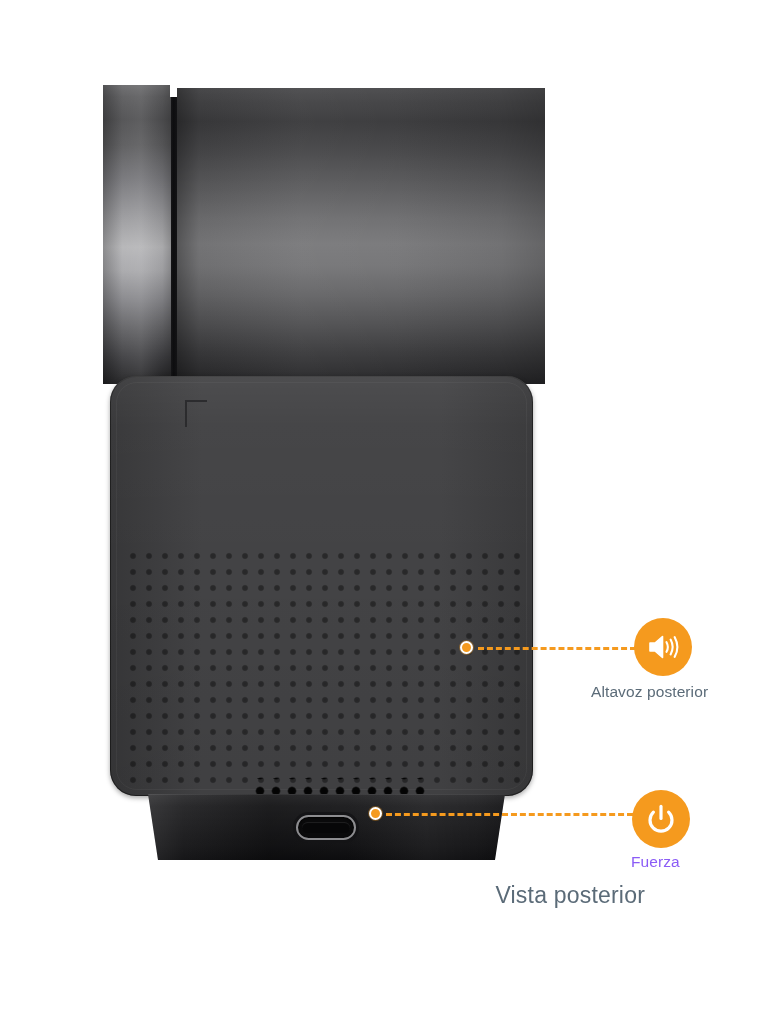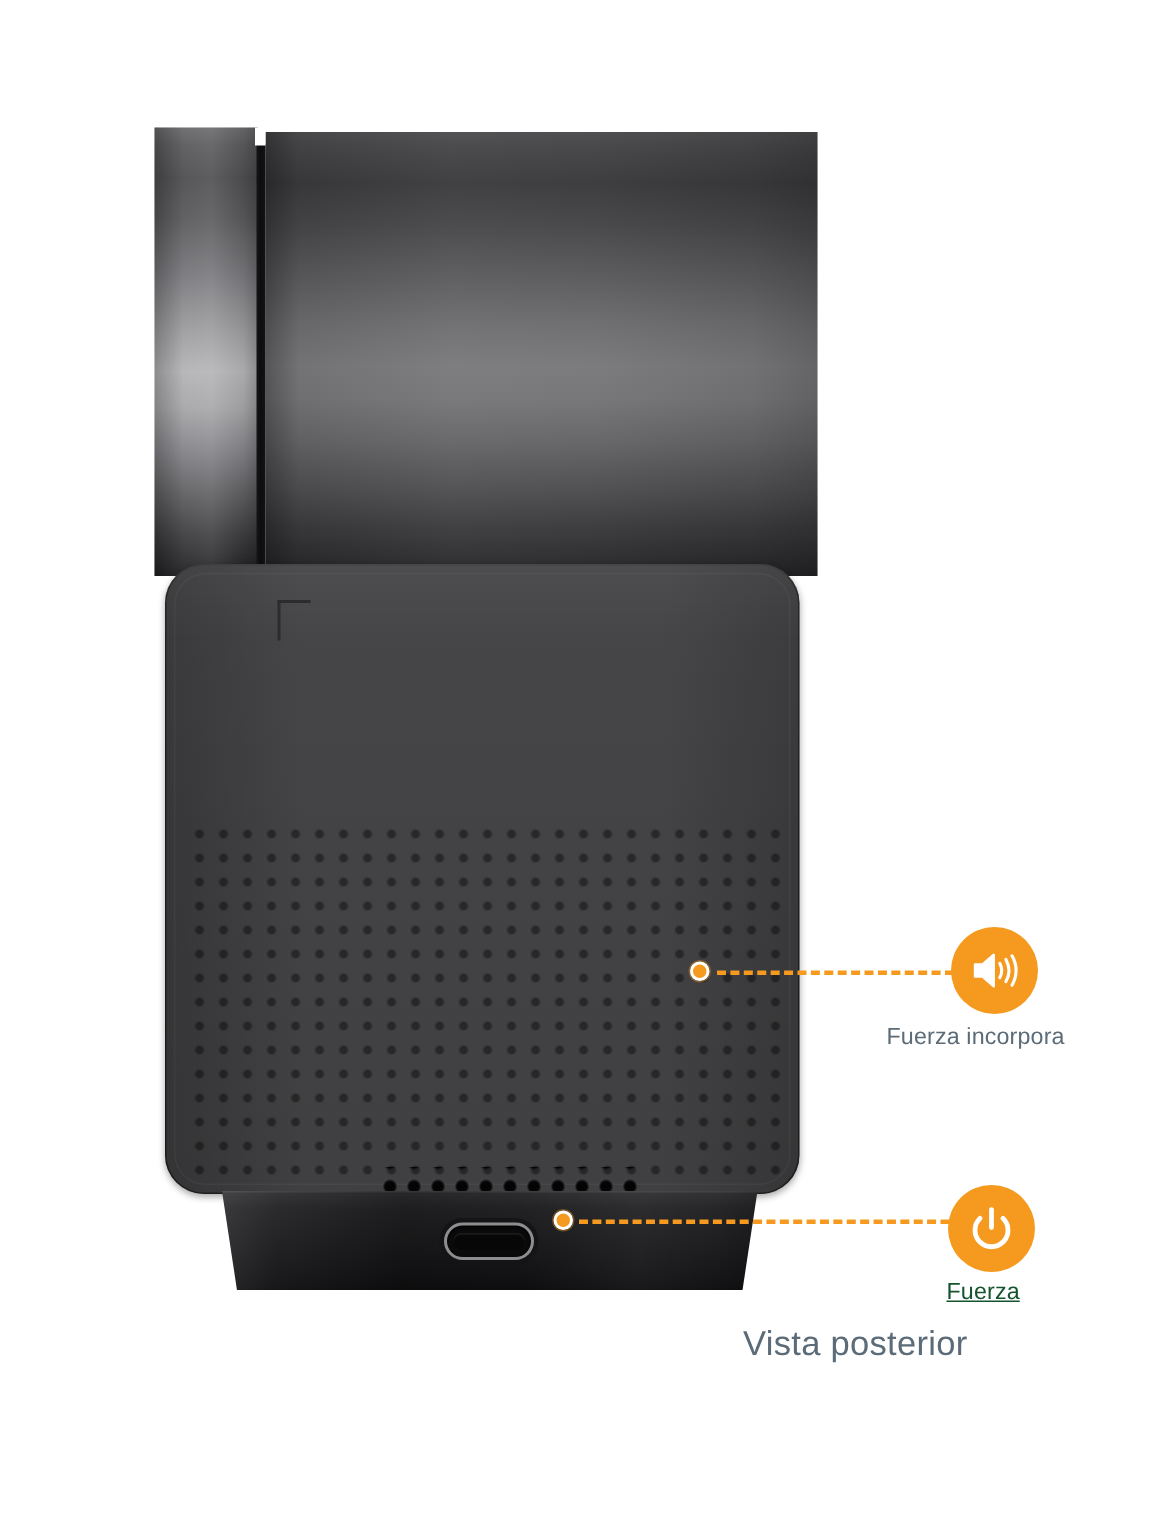--- a/index.html
+++ b/index.html
@@ -352,29 +352,29 @@
   <div class="callout-badge" id="badge-speaker">
     <span>
       <svg width="34" height="30" viewBox="0 0 34 30" aria-hidden="true">
         <path d="M4 11 H9 L16.5 4.5 V25.5 L9 19 H4 Z" fill="#ffffff" stroke="#ffffff" stroke-width="1.6" stroke-linejoin="round"></path>
         <path d="M20.5 10.2 Q23.2 15 20.5 19.8" fill="none" stroke="#ffffff" stroke-width="2.1" stroke-linecap="round"></path>
         <path d="M24.6 7.6 Q28.7 15 24.6 22.4" fill="none" stroke="#ffffff" stroke-width="2.1" stroke-linecap="round"></path>
         <path d="M28.7 5.2 Q34.1 15 28.7 24.8" fill="none" stroke="#ffffff" stroke-width="2.1" stroke-linecap="round"></path>
       </svg>
     </span>
   </div>
-  <div class="callout-label" id="label-speaker" style="color: rgb(91, 107, 120);">Fuerza incorpora</div>
+  <div class="callout-label" id="label-speaker" style="color: rgb(91, 107, 120);">Altavoz posterior</div>
 
   <div class="callout-dot" id="dot-power"></div>
   <div class="callout-line" id="line-power"></div>
   <div class="callout-badge" id="badge-power">
     <span>
       <svg width="32" height="32" viewBox="0 0 32 32" aria-hidden="true">
         <path d="M8.4 9.2 A11 11 0 1 0 23.6 9.2" fill="none" stroke="#ffffff" stroke-width="3.2" stroke-linecap="round"></path>
         <line x1="16" y1="3.4" x2="16" y2="15.4" stroke="#ffffff" stroke-width="3.2" stroke-linecap="round"></line>
       </svg>
     </span>
   </div>
-  <div class="callout-label" id="label-power" style="color: #14532d; text-decoration: underline;">Fuerza</div>
+  <div class="callout-label" id="label-power" style="color: #8b5cf6;">Fuerza</div>
 
   <div class="caption" style="color: rgb(91, 107, 120);">Vista posterior</div>
 
 </div>
 
 </body></html>

